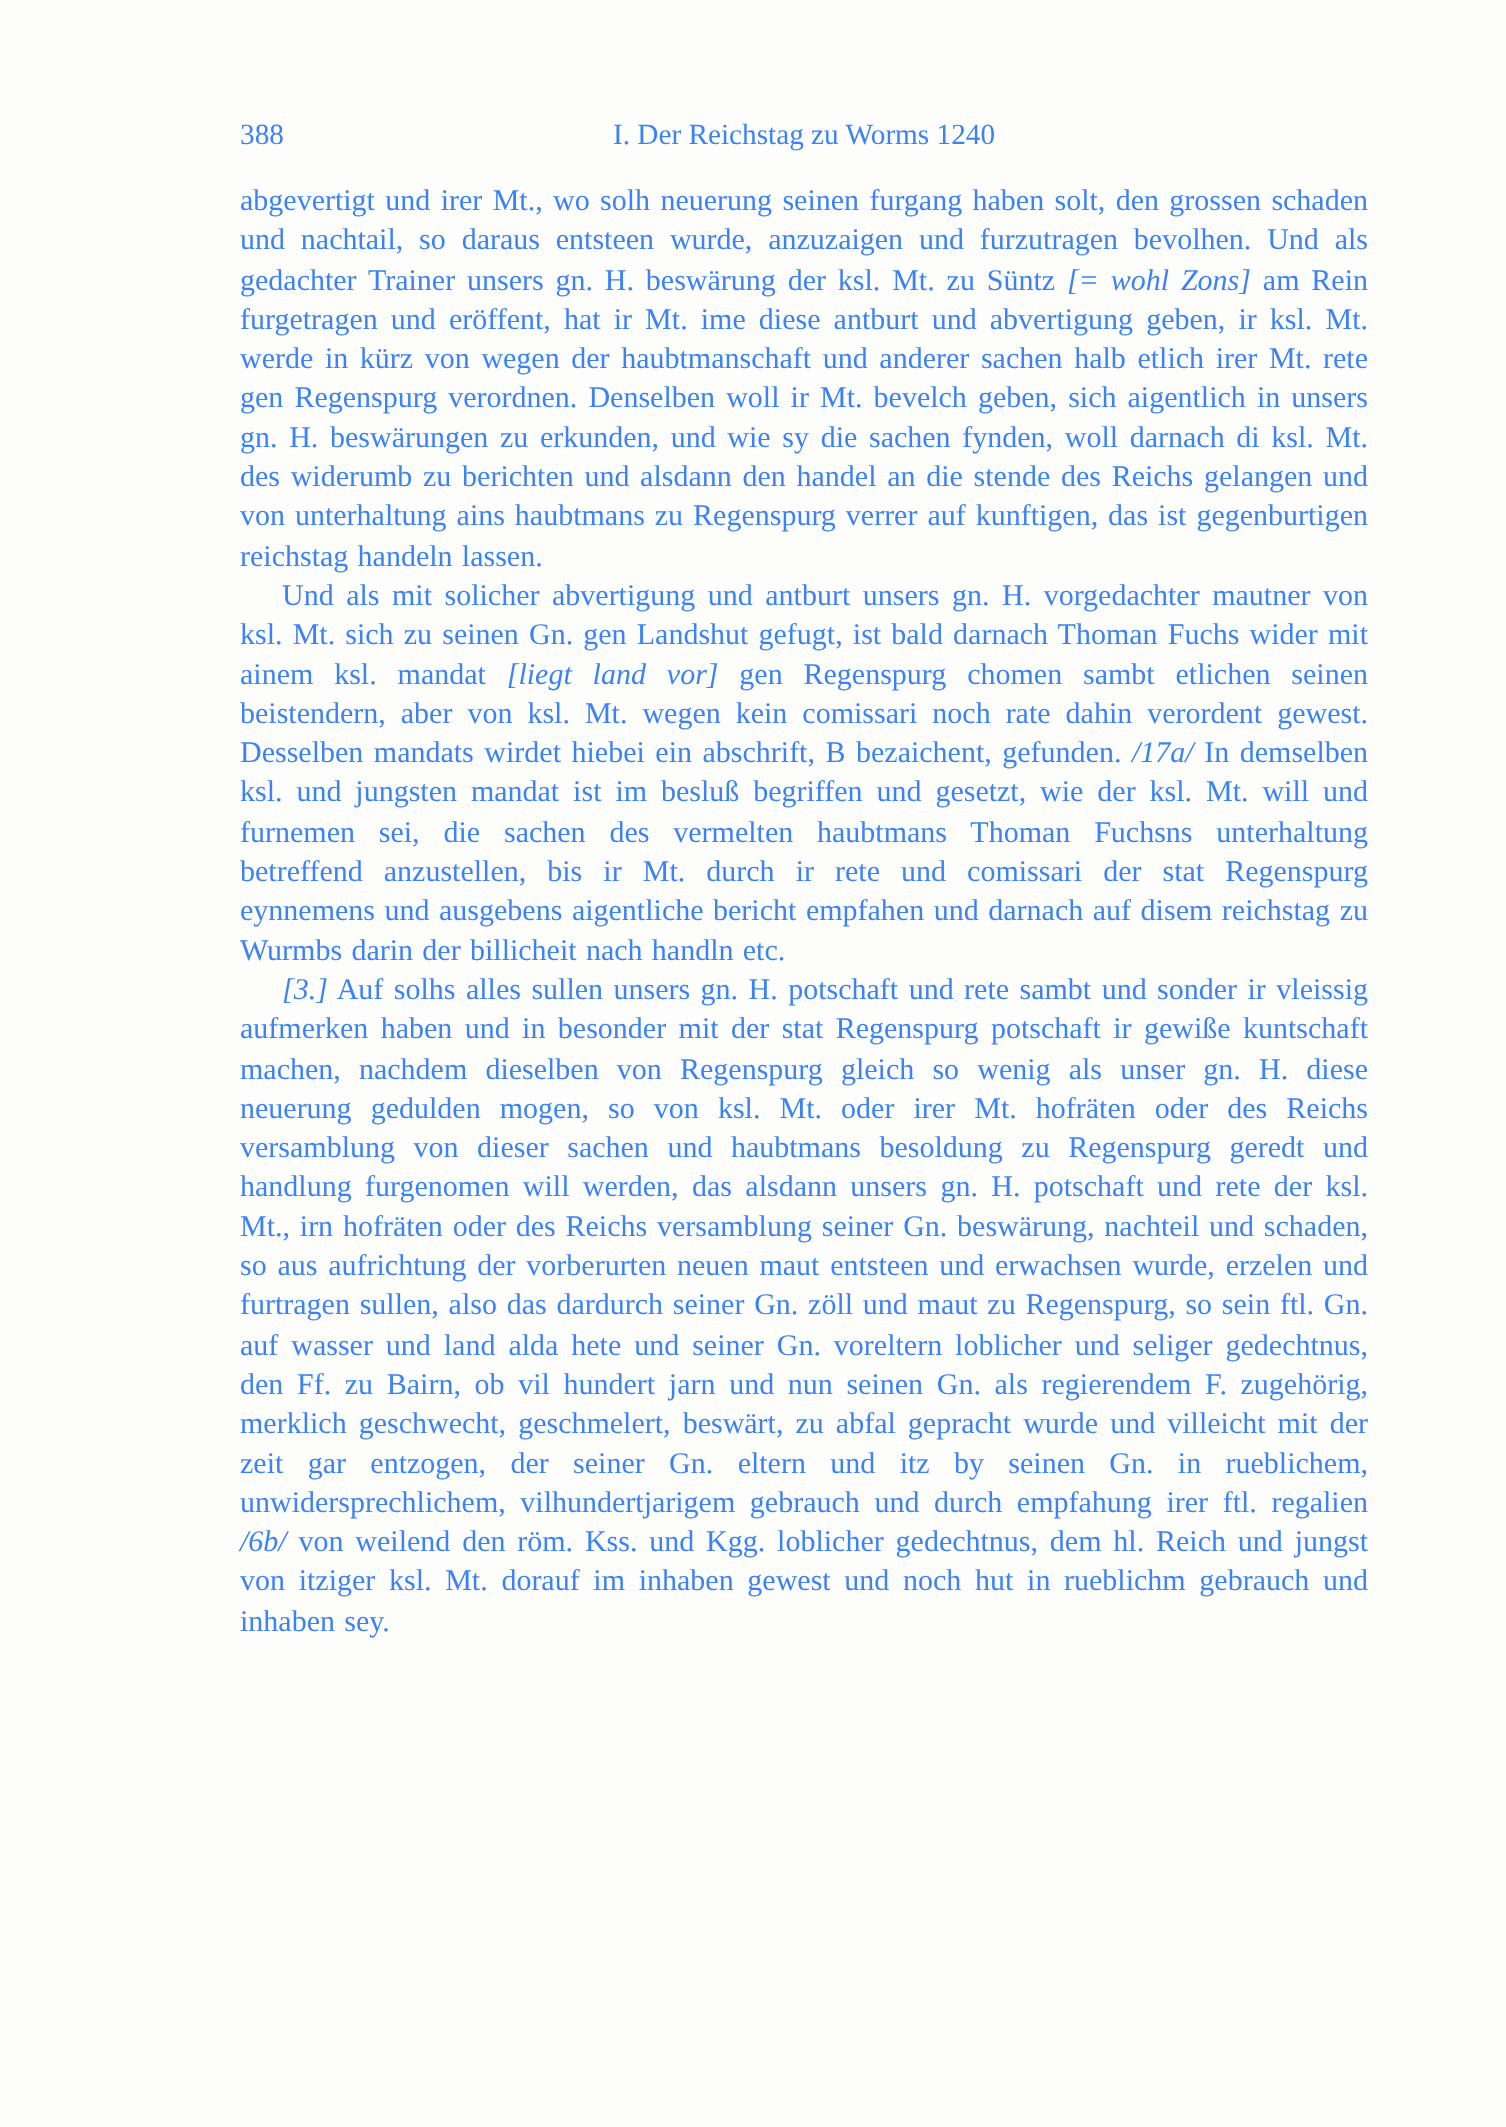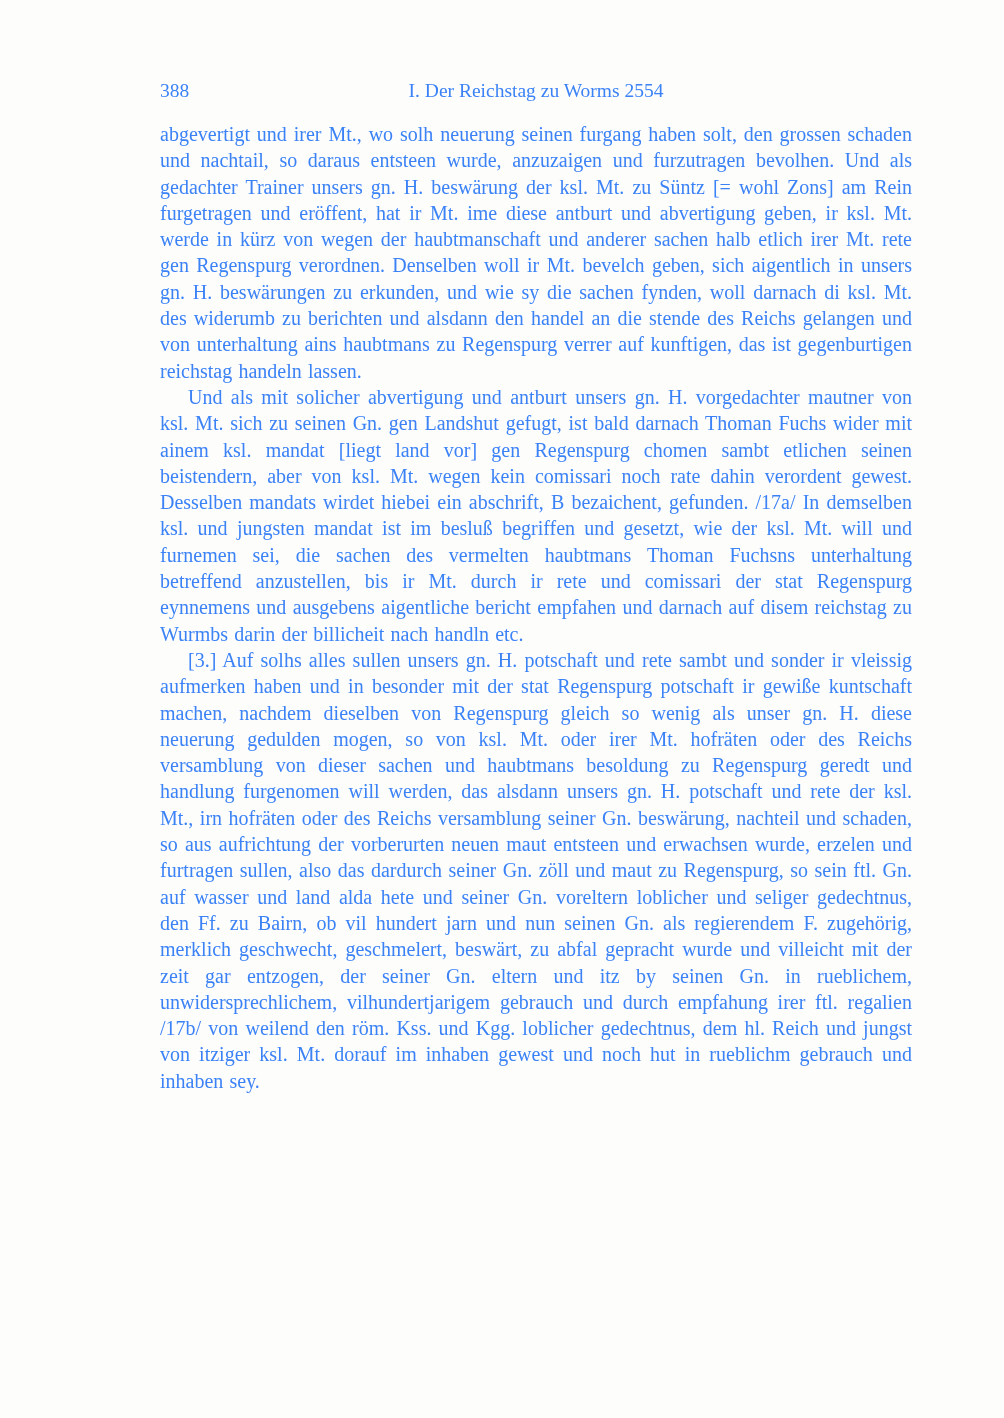--- a/index.html
+++ b/index.html
@@ -49,30 +49,31 @@
     word-spacing: 0.06em;
   }
   .para {
     margin: 0;
     padding: 0;
   }
   .para.indent {
     text-indent: 28px;
   }
   .run-italic {
+    font-style: italic;
   }
 </style>
 </head>
 <body>
 
 <div class="page">
 
   <header class="page-header">
     <span class="page-number">388</span>
-    <span class="running-title">I. Der Reichstag zu Worms 2554</span>
+    <span class="running-title">I. Der Reichstag zu Worms 1240</span>
   </header>
 
   <main class="text-block">
 
     <p class="para">
       <span>abgevertigt und irer Mt., wo solh neuerung seinen furgang haben solt, den grossen schaden und nachtail, so daraus entsteen wurde, anzuzaigen und furzutragen bevolhen. Und als gedachter Trainer unsers gn. H. beswärung der ksl. Mt. zu Süntz</span>
       <span class="run-italic">[= wohl Zons]</span>
       <span>am Rein furgetragen und eröffent, hat ir Mt. ime diese antburt und abvertigung geben, ir ksl. Mt. werde in kürz von wegen der haubtmanschaft und anderer sachen halb etlich irer Mt. rete gen Regenspurg verordnen. Denselben woll ir Mt. bevelch geben, sich aigentlich in unsers gn. H. beswärungen zu erkunden, und wie sy die sachen fynden, woll darnach di ksl. Mt. des widerumb zu berichten und alsdann den handel an die stende des Reichs gelangen und von unterhaltung ains haubtmans zu Regenspurg verrer auf kunftigen, das ist gegenburtigen reichstag handeln lassen.</span>
     </p>
 
@@ -80,20 +81,20 @@
       <span>Und als mit solicher abvertigung und antburt unsers gn. H. vorgedachter mautner von ksl. Mt. sich zu seinen Gn. gen Landshut gefugt, ist bald darnach Thoman Fuchs wider mit ainem ksl. mandat</span>
       <span class="run-italic">[liegt land vor]</span>
       <span>gen Regenspurg chomen sambt etlichen seinen beistendern, aber von ksl. Mt. wegen kein comissari noch rate dahin verordent gewest. Desselben mandats wirdet hiebei ein abschrift, B bezaichent, gefunden.</span>
       <span class="run-italic">/17a/</span>
       <span>In demselben ksl. und jungsten mandat ist im besluß begriffen und gesetzt, wie der ksl. Mt. will und furnemen sei, die sachen des vermelten haubtmans Thoman Fuchsns unterhaltung betreffend anzustellen, bis ir Mt. durch ir rete und comissari der stat Regenspurg eynnemens und ausgebens aigentliche bericht empfahen und darnach auf disem reichstag zu Wurmbs darin der billicheit nach handln etc.</span>
     </p>
 
     <p class="para indent">
       <span class="run-italic">[3.]</span>
       <span>Auf solhs alles sullen unsers gn. H. potschaft und rete sambt und sonder ir vleissig aufmerken haben und in besonder mit der stat Regenspurg potschaft ir gewiße kuntschaft machen, nachdem dieselben von Regenspurg gleich so wenig als unser gn. H. diese neuerung gedulden mogen, so von ksl. Mt. oder irer Mt. hofräten oder des Reichs versamblung von dieser sachen und haubtmans besoldung zu Regenspurg geredt und handlung furgenomen will werden, das alsdann unsers gn. H. potschaft und rete der ksl. Mt., irn hofräten oder des Reichs versamblung seiner Gn. beswärung, nachteil und schaden, so aus aufrichtung der vorberurten neuen maut entsteen und erwachsen wurde, erzelen und furtragen sullen, also das dardurch seiner Gn. zöll und maut zu Regenspurg, so sein ftl. Gn. auf wasser und land alda hete und seiner Gn. voreltern loblicher und seliger gedechtnus, den Ff. zu Bairn, ob vil hundert jarn und nun seinen Gn. als regierendem F. zugehörig, merklich geschwecht, geschmelert, beswärt, zu abfal gepracht wurde und villeicht mit der zeit gar entzogen, der seiner Gn. eltern und itz by seinen Gn. in rueblichem, unwidersprechlichem, vilhundertjarigem gebrauch und durch empfahung irer ftl. regalien</span>
-      <span class="run-italic">/17b/</span>
+      <span class="run-italic">/6b/</span>
       <span>von weilend den röm. Kss. und Kgg. loblicher gedechtnus, dem hl. Reich und jungst von itziger ksl. Mt. dorauf im inhaben gewest und noch hut in rueblichm gebrauch und inhaben sey.</span>
     </p>
 
 
   </main>
 
 </div>
 
 </body></html>

